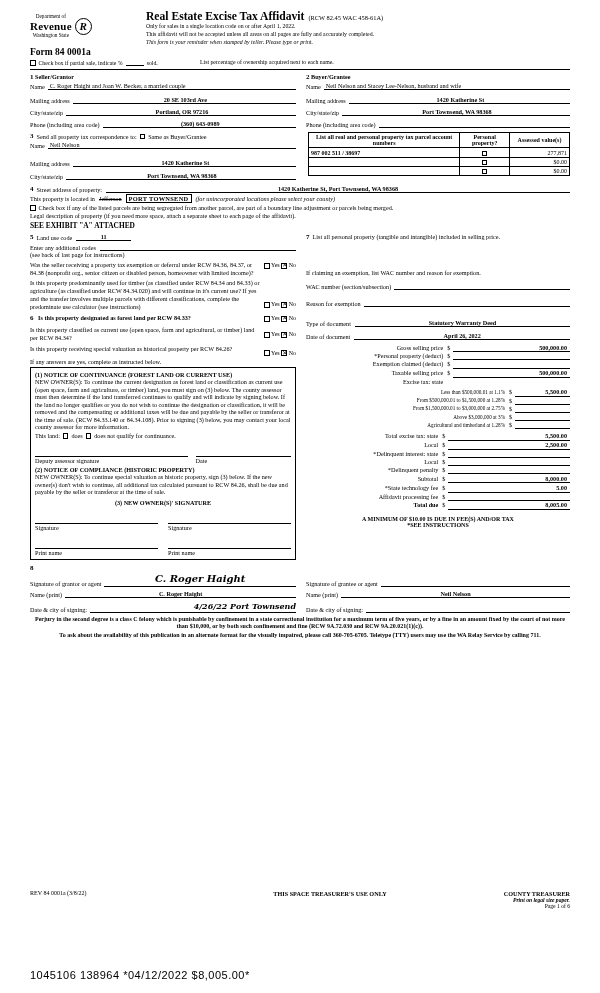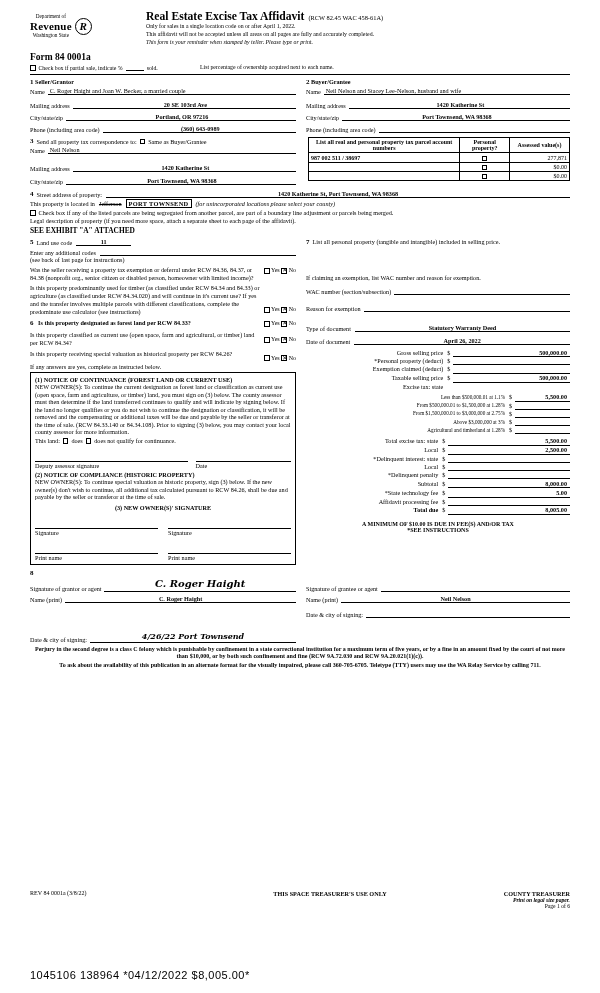--- a/index.html
+++ b/index.html
@@ -18,21 +18,21 @@
   .seal-txt { text-align:center; line-height:1.15; }
   .seal-txt .t1 { font-size:5.2px; }
   .seal-txt .t2 { font-size:11px; font-weight:bold; letter-spacing:.2px; }
   .seal-txt .t3 { font-size:5.2px; }
   .circle { width:17px;height:17px;border:1.4px solid #000;border-radius:50%;
             display:flex;align-items:center;justify-content:center;
             font-size:11px; font-weight:bold; font-style:italic; }
   .hdr-right { flex:1; padding-left:6px; }
   .title { font-size:11.6px; font-weight:bold; font-family:"Liberation Serif",serif; }
   .sub { font-size:5.8px; line-height:1.35; }
-  .formno { font-size:9.5px; font-weight:bold; margin-top:5px; }
+  .formno { font-size:9.5px; font-weight:bold; }
   .chkline { font-size:5.8px; margin-top:2px; display:flex; align-items:center; gap:3px;}
   .sq { display:inline-block; width:5.5px; height:5.5px; border:1px solid #000; }
   .sqs { display:inline-block; width:5px; height:5px; border:1px solid #000; vertical-align:middle;}
   .hr { border-top:1.2px solid #000; margin:3px 0 3px; }
 
   .secnum { font-weight:bold; font-size:7px; }
   .lbl { font-size:6.2px; }
   .val { font-size:6.2px; }
   .bold { font-weight:bold; }
   .uline { display:inline-block; border-bottom:1px solid #000; }
@@ -484,21 +484,21 @@
           <span style="flex:1; border-bottom:1px solid #000; text-align:center; height:14px; overflow:hidden;">
             <span class="script">C. Roger Haight</span>
           </span>
         </div>
         <div style="display:flex; align-items:flex-end; margin-top:3px;">
           <span class="lbl" style="white-space:nowrap; margin-right:3px;">Name (print)</span>
           <span class="bold" style="flex:1; border-bottom:1px solid #000; text-align:center;">C. Roger Haight</span>
         </div>
         <div style="display:flex; align-items:flex-end; margin-top:3px;">
           <span class="lbl" style="white-space:nowrap; margin-right:3px;">Date &amp; city of signing:</span>
-          <span style="flex:1; border-bottom:1px solid #000; text-align:center; height:12px; overflow:hidden;margin-top:25px;">
+          <span style="flex:1; border-bottom:1px solid #000; text-align:right; height:12px; overflow:hidden;">
             <span class="scriptsm">4/26/22  Port Townsend</span>
           </span>
         </div>
       </div>
       <div class="colR">
         <div style="display:flex; align-items:flex-end;">
           <span class="lbl" style="white-space:nowrap; margin-right:3px;">Signature of grantee or agent</span>
           <span style="flex:1; border-bottom:1px solid #000; height:14px;"></span>
         </div>
         <div style="display:flex; align-items:flex-end; margin-top:3px;">

